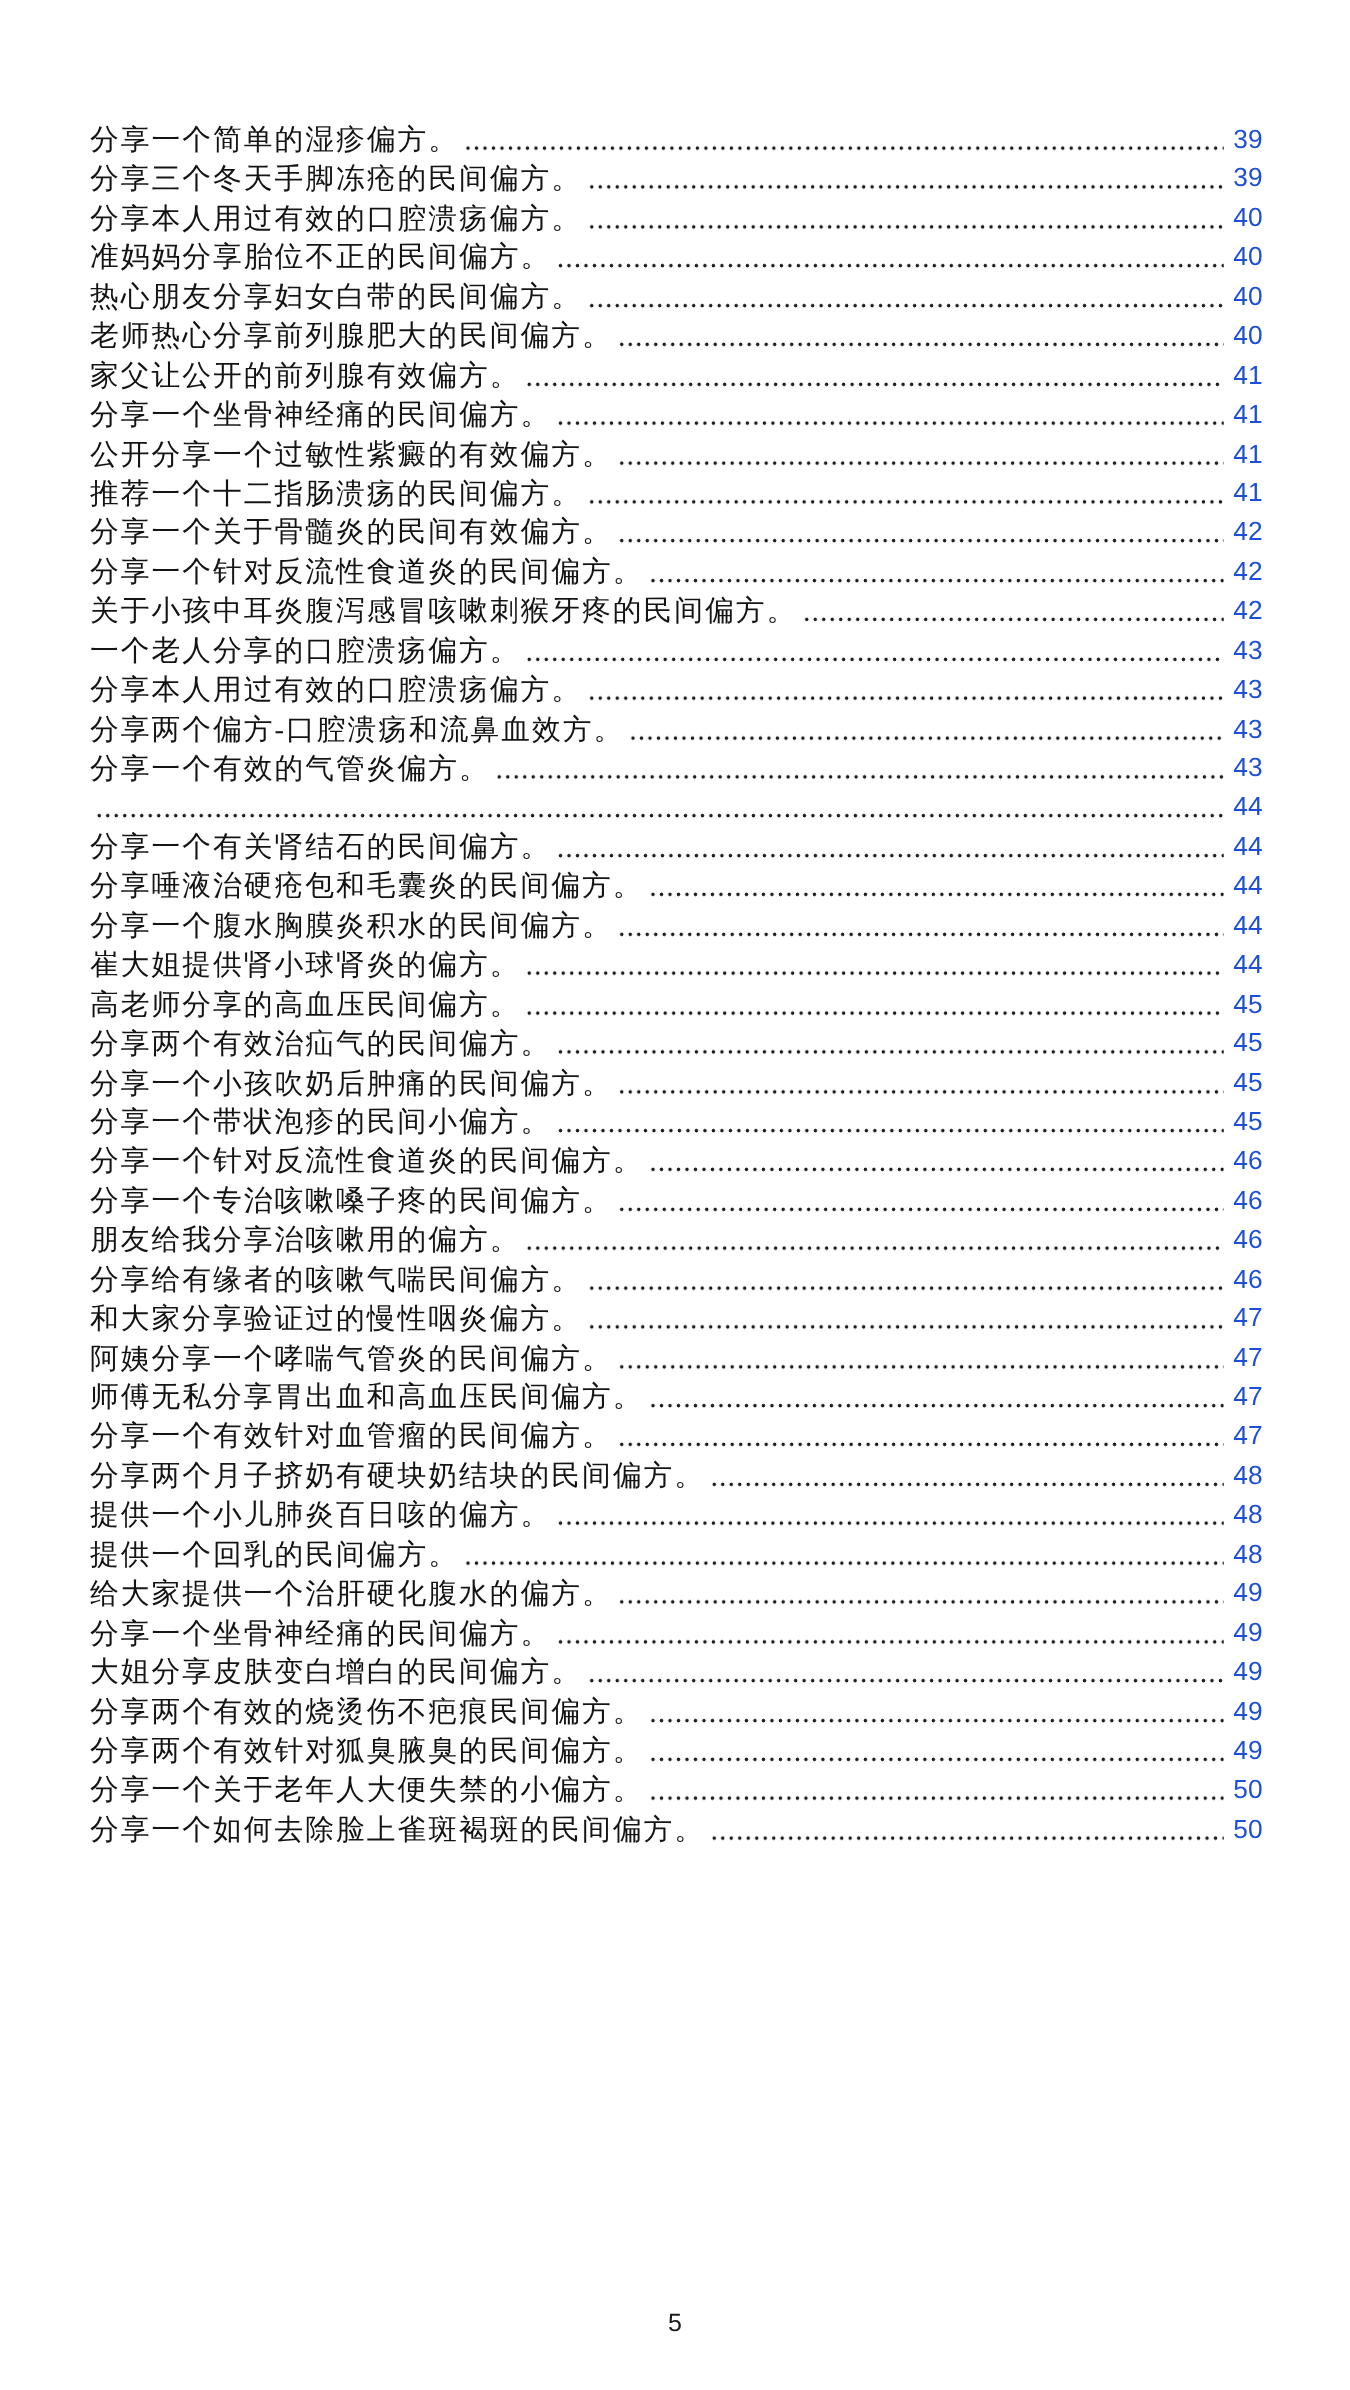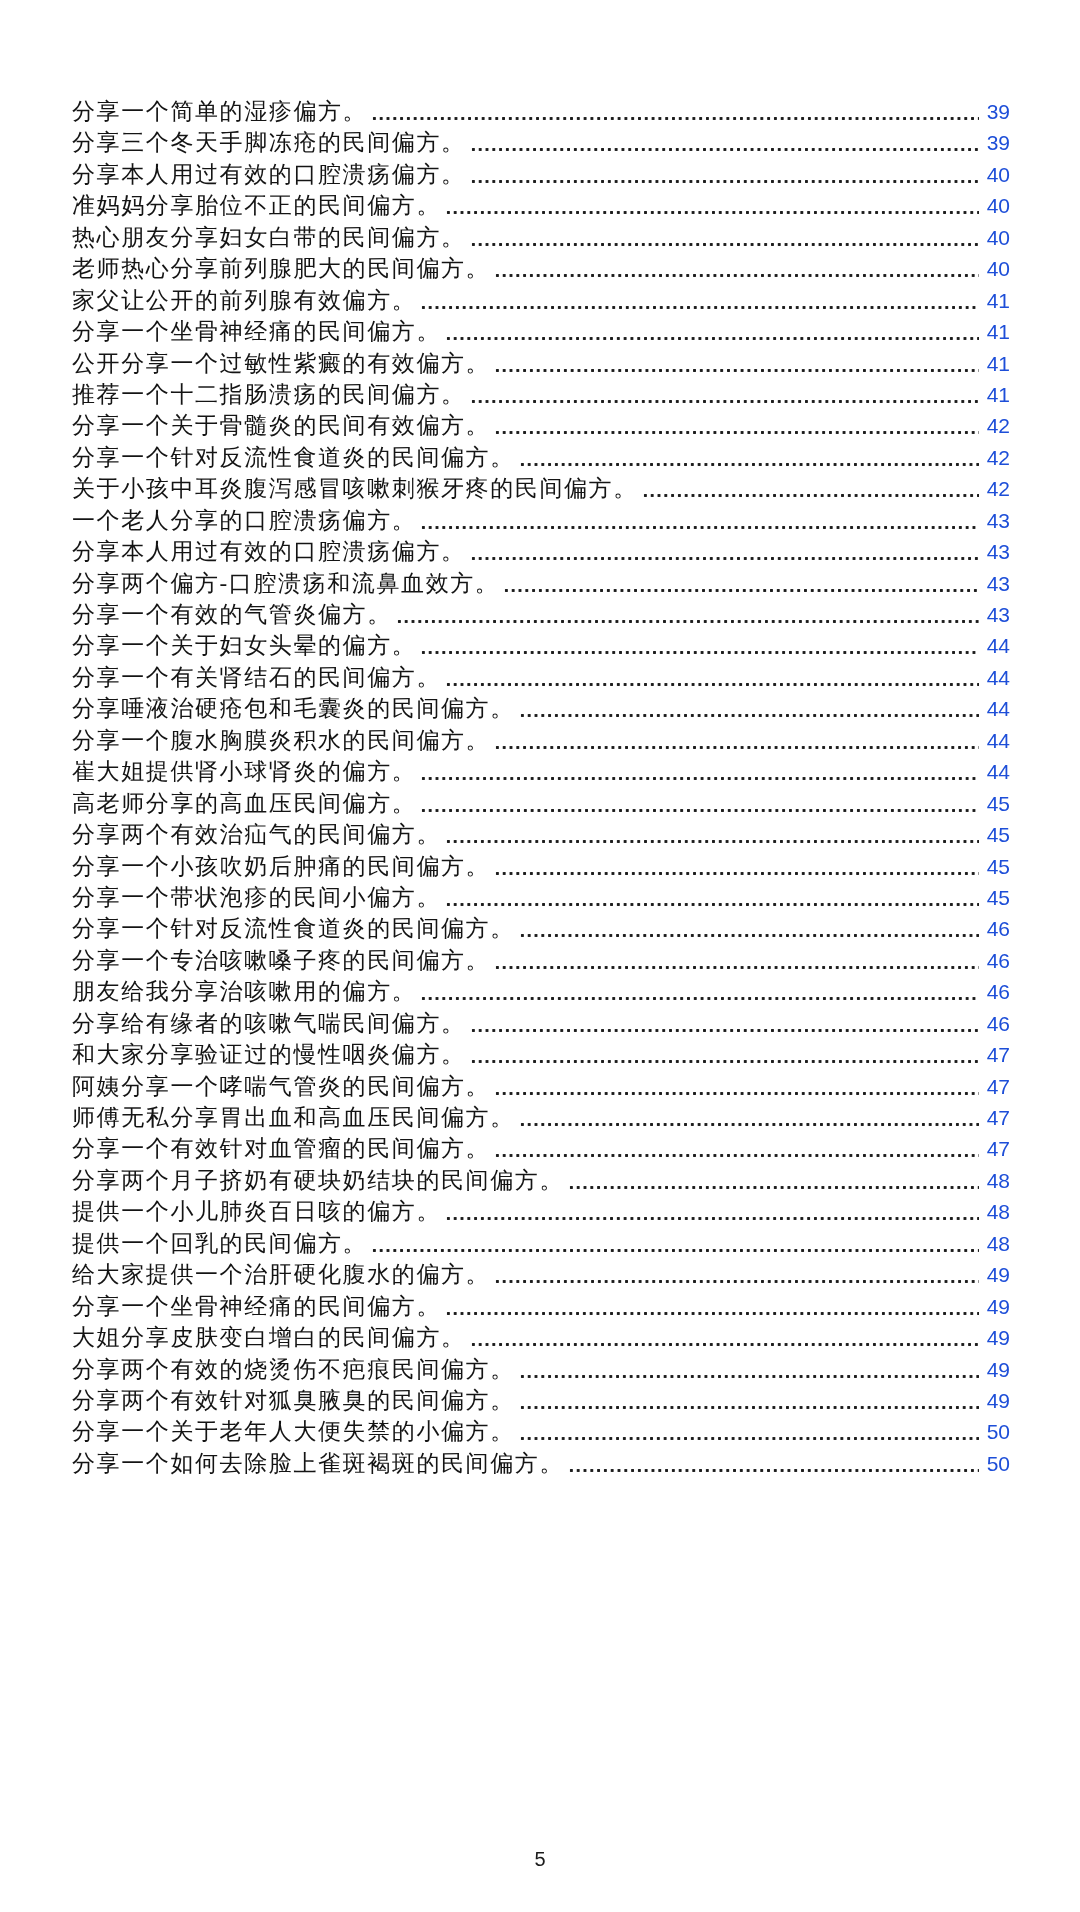--- a/index.html
+++ b/index.html
@@ -140,21 +140,20 @@
         <span class="title">分享两个偏方-口腔溃疡和流鼻血效方。</span>
         <span class="leader"></span>
         <span class="num">43</span>
       </div>
       <div class="row">
         <span class="title">分享一个有效的气管炎偏方。</span>
         <span class="leader"></span>
         <span class="num">43</span>
       </div>
       <div class="row">
-        <span class="title">分享一个关于妇女头晕的偏方。</span>
         <span class="leader"></span>
         <span class="num">44</span>
       </div>
       <div class="row">
         <span class="title">分享一个有关肾结石的民间偏方。</span>
         <span class="leader"></span>
         <span class="num">44</span>
       </div>
       <div class="row">
         <span class="title">分享唾液治硬疮包和毛囊炎的民间偏方。</span>

